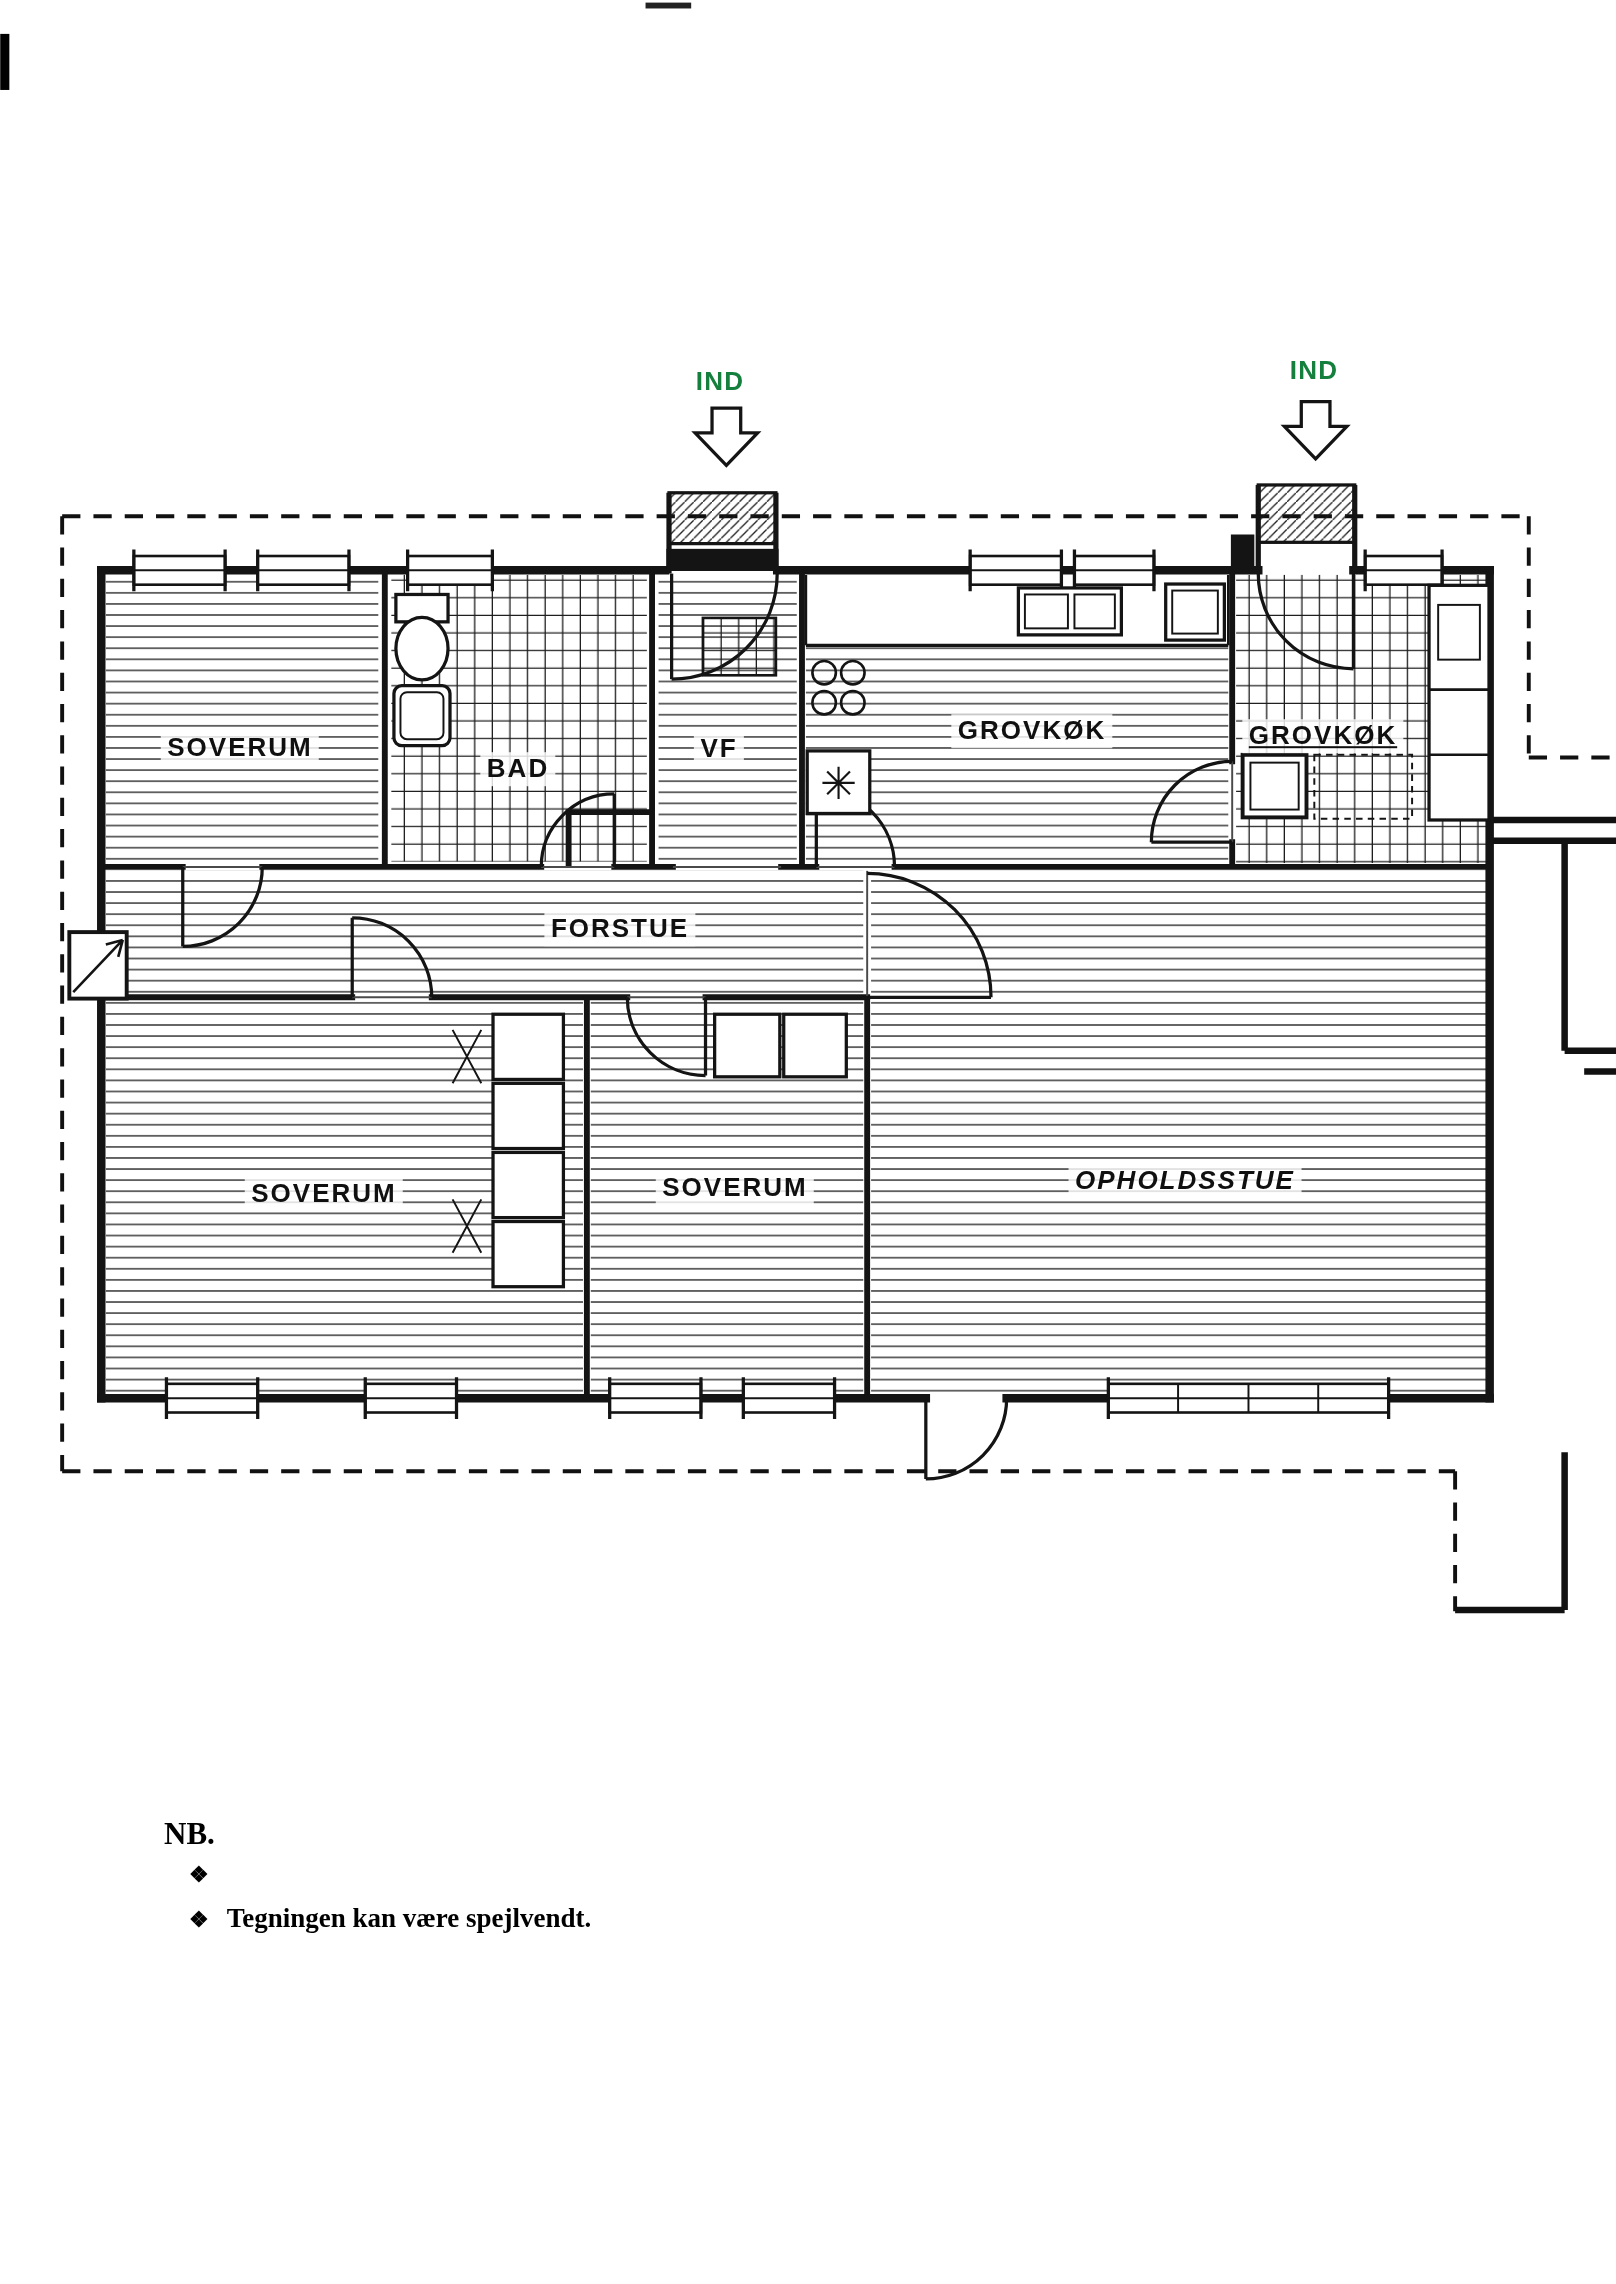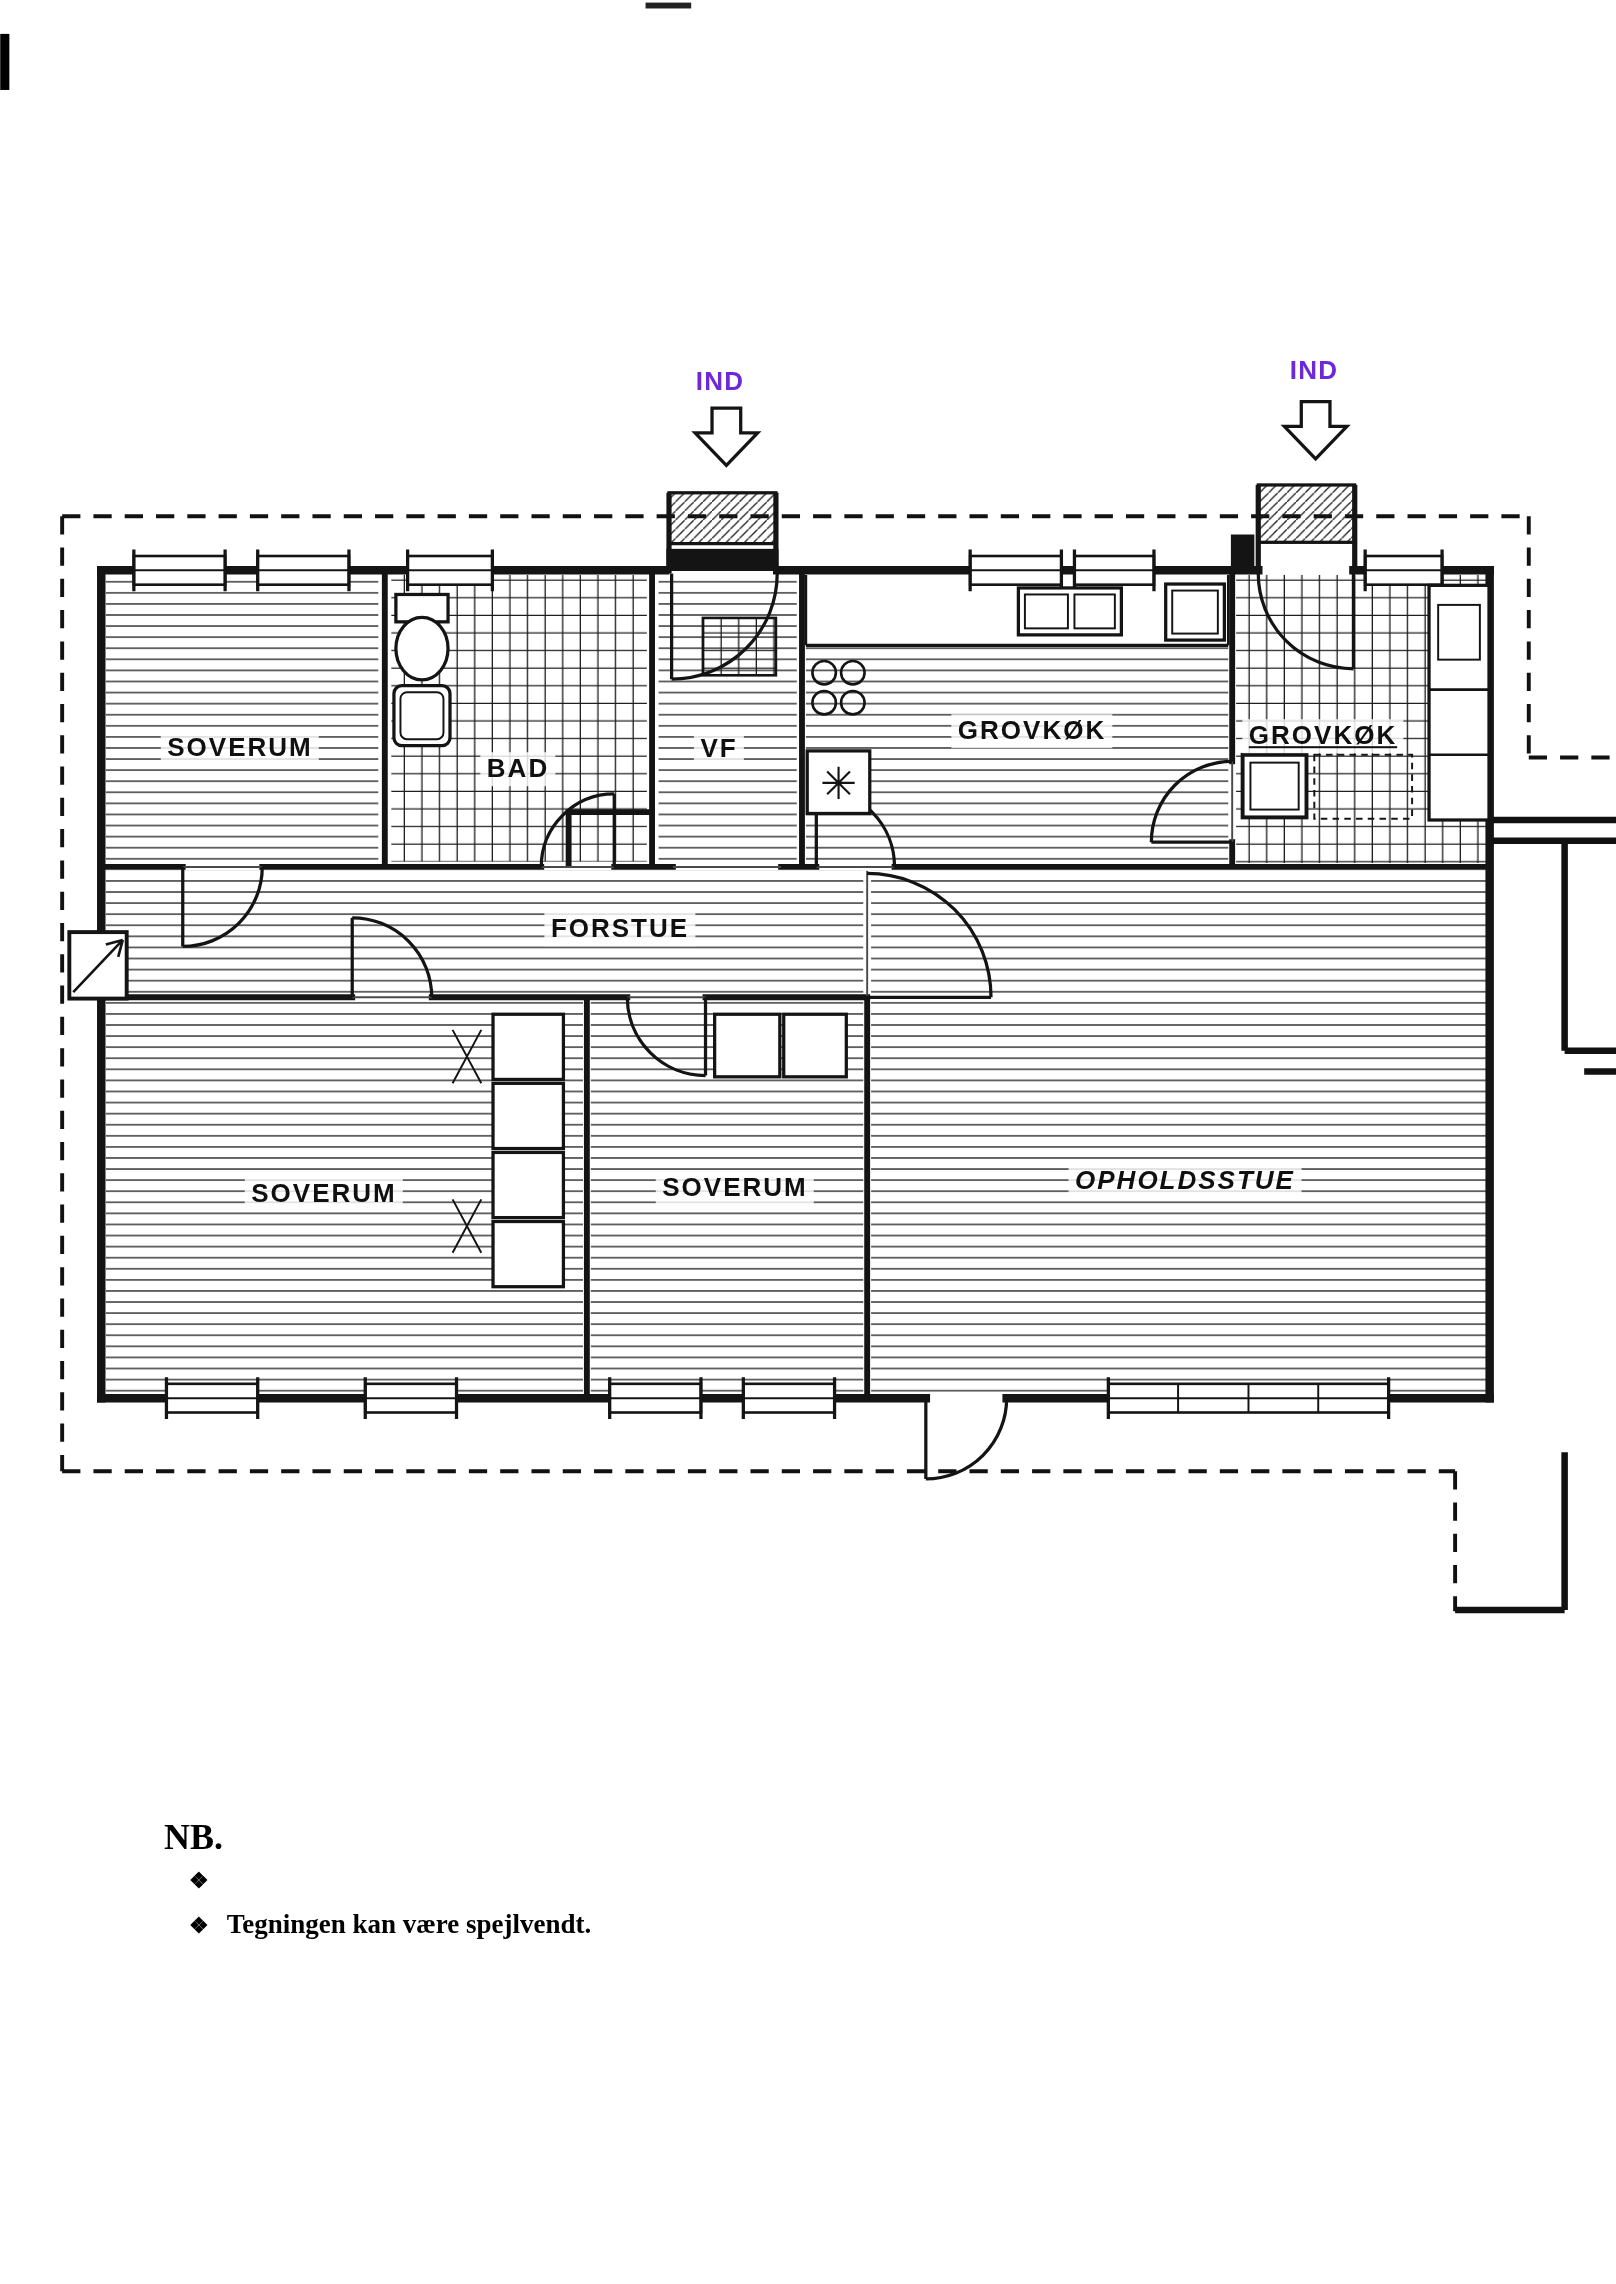--- a/index.html
+++ b/index.html
@@ -22,33 +22,33 @@
     background: rgba(255,255,255,0.82);
     padding: 1.3px 6.5px;
     white-space: nowrap;
   }
   .ind-label {
     position: absolute;
     transform: translate(-50%, -50%);
     font-weight: bold;
     font-size: 26px;
     letter-spacing: 1.3px;
-    color: #6d28d9;
+    color: #15803d;
     white-space: nowrap;
   }
   .notes {
     position: absolute;
     left: 164px;
     top: 1816px;
     width: 1304px;
     color: #000000;
     font-family: "Liberation Serif", serif;
   }
   .notes-heading {
-    font-size: 36px;
+    font-size: 31px;
     font-weight: bold;
     margin: 0 0 10.4px 0;
   }
   .note-row {
     display: flex;
     align-items: baseline;
     gap: 18px;
     margin: 0 0 14.3px 25px;
     font-size: 27px;
     font-weight: bold;

